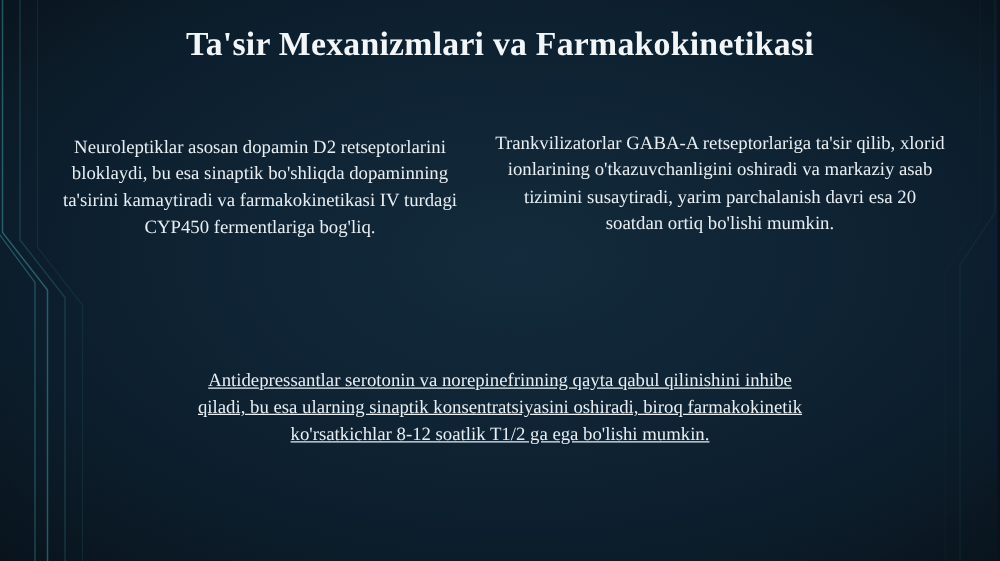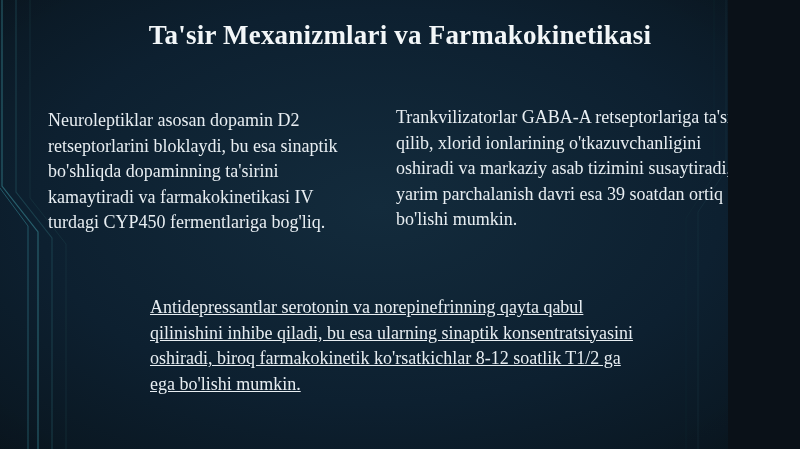--- a/index.html
+++ b/index.html
@@ -8,21 +8,21 @@
   }
   body {
     width: 800px;
     height: 449px;
     overflow: hidden;
     background: #0a1118;
     font-family: "Liberation Serif", serif;
   }
   .slide {
     position: relative;
-    width: 728px;
+    width: 798px;
     height: 449px;
     background:
       radial-gradient(ellipse 900px 520px at 52% 46%, #132b3c 0%, #0d2030 38%, #081219 72%, #050a0f 100%);
     overflow: hidden;
   }
   
   .vignette {
     position: absolute;
     inset: 0;
     background:
@@ -54,23 +54,23 @@
     text-align: center;
     font-size: 27px;
     font-weight: bold;
     color: #f2f6f8;
     letter-spacing: 0.2px;
     font-family: "Liberation Serif", serif;
   }
   .col {
     position: absolute;
     color: #e8eef2;
-    font-size: 18px;
+    font-size: 15px;
     line-height: 1.42;
-    text-align: left;
+    text-align: center;
     font-family: "Liberation Serif", serif;
   }
   .col-left {
     left: 48px;
     top: 108px;
     width: 320px;
   }
   .col-right {
     left: 396px;
     top: 105px;
@@ -103,17 +103,17 @@
       <path d="M 76 0 L 76 176 L 48 218 L 48 449" stroke="#173840" stroke-width="1" fill="none" opacity="0.22"></path>
     </svg>
   </div>
 
   <div class="vignette"></div>
 
   <div class="title">Ta'sir Mexanizmlari va Farmakokinetikasi</div>
 
   <div class="col col-left">Neuroleptiklar asosan dopamin D2 retseptorlarini bloklaydi, bu esa sinaptik bo'shliqda dopaminning ta'sirini kamaytiradi va farmakokinetikasi IV turdagi CYP450 fermentlariga bog'liq.</div>
 
-  <div class="col col-right">Trankvilizatorlar GABA-A retseptorlariga ta'sir qilib, xlorid ionlarining o'tkazuvchanligini oshiradi va markaziy asab tizimini susaytiradi, yarim parchalanish davri esa 39 soatdan ortiq bo'lishi mumkin.</div>
+  <div class="col col-right">Trankvilizatorlar GABA-A retseptorlariga ta'sir qilib, xlorid ionlarining o'tkazuvchanligini oshiradi va markaziy asab tizimini susaytiradi, yarim parchalanish davri esa 20 soatdan ortiq bo'lishi mumkin.</div>
 
   <div class="col col-bottom">Antidepressantlar serotonin va norepinefrinning qayta qabul qilinishini inhibe qiladi, bu esa ularning sinaptik konsentratsiyasini oshiradi, biroq farmakokinetik ko'rsatkichlar 8-12 soatlik T1/2 ga ega bo'lishi mumkin.</div>
 
 </div>
 
 </body></html>

